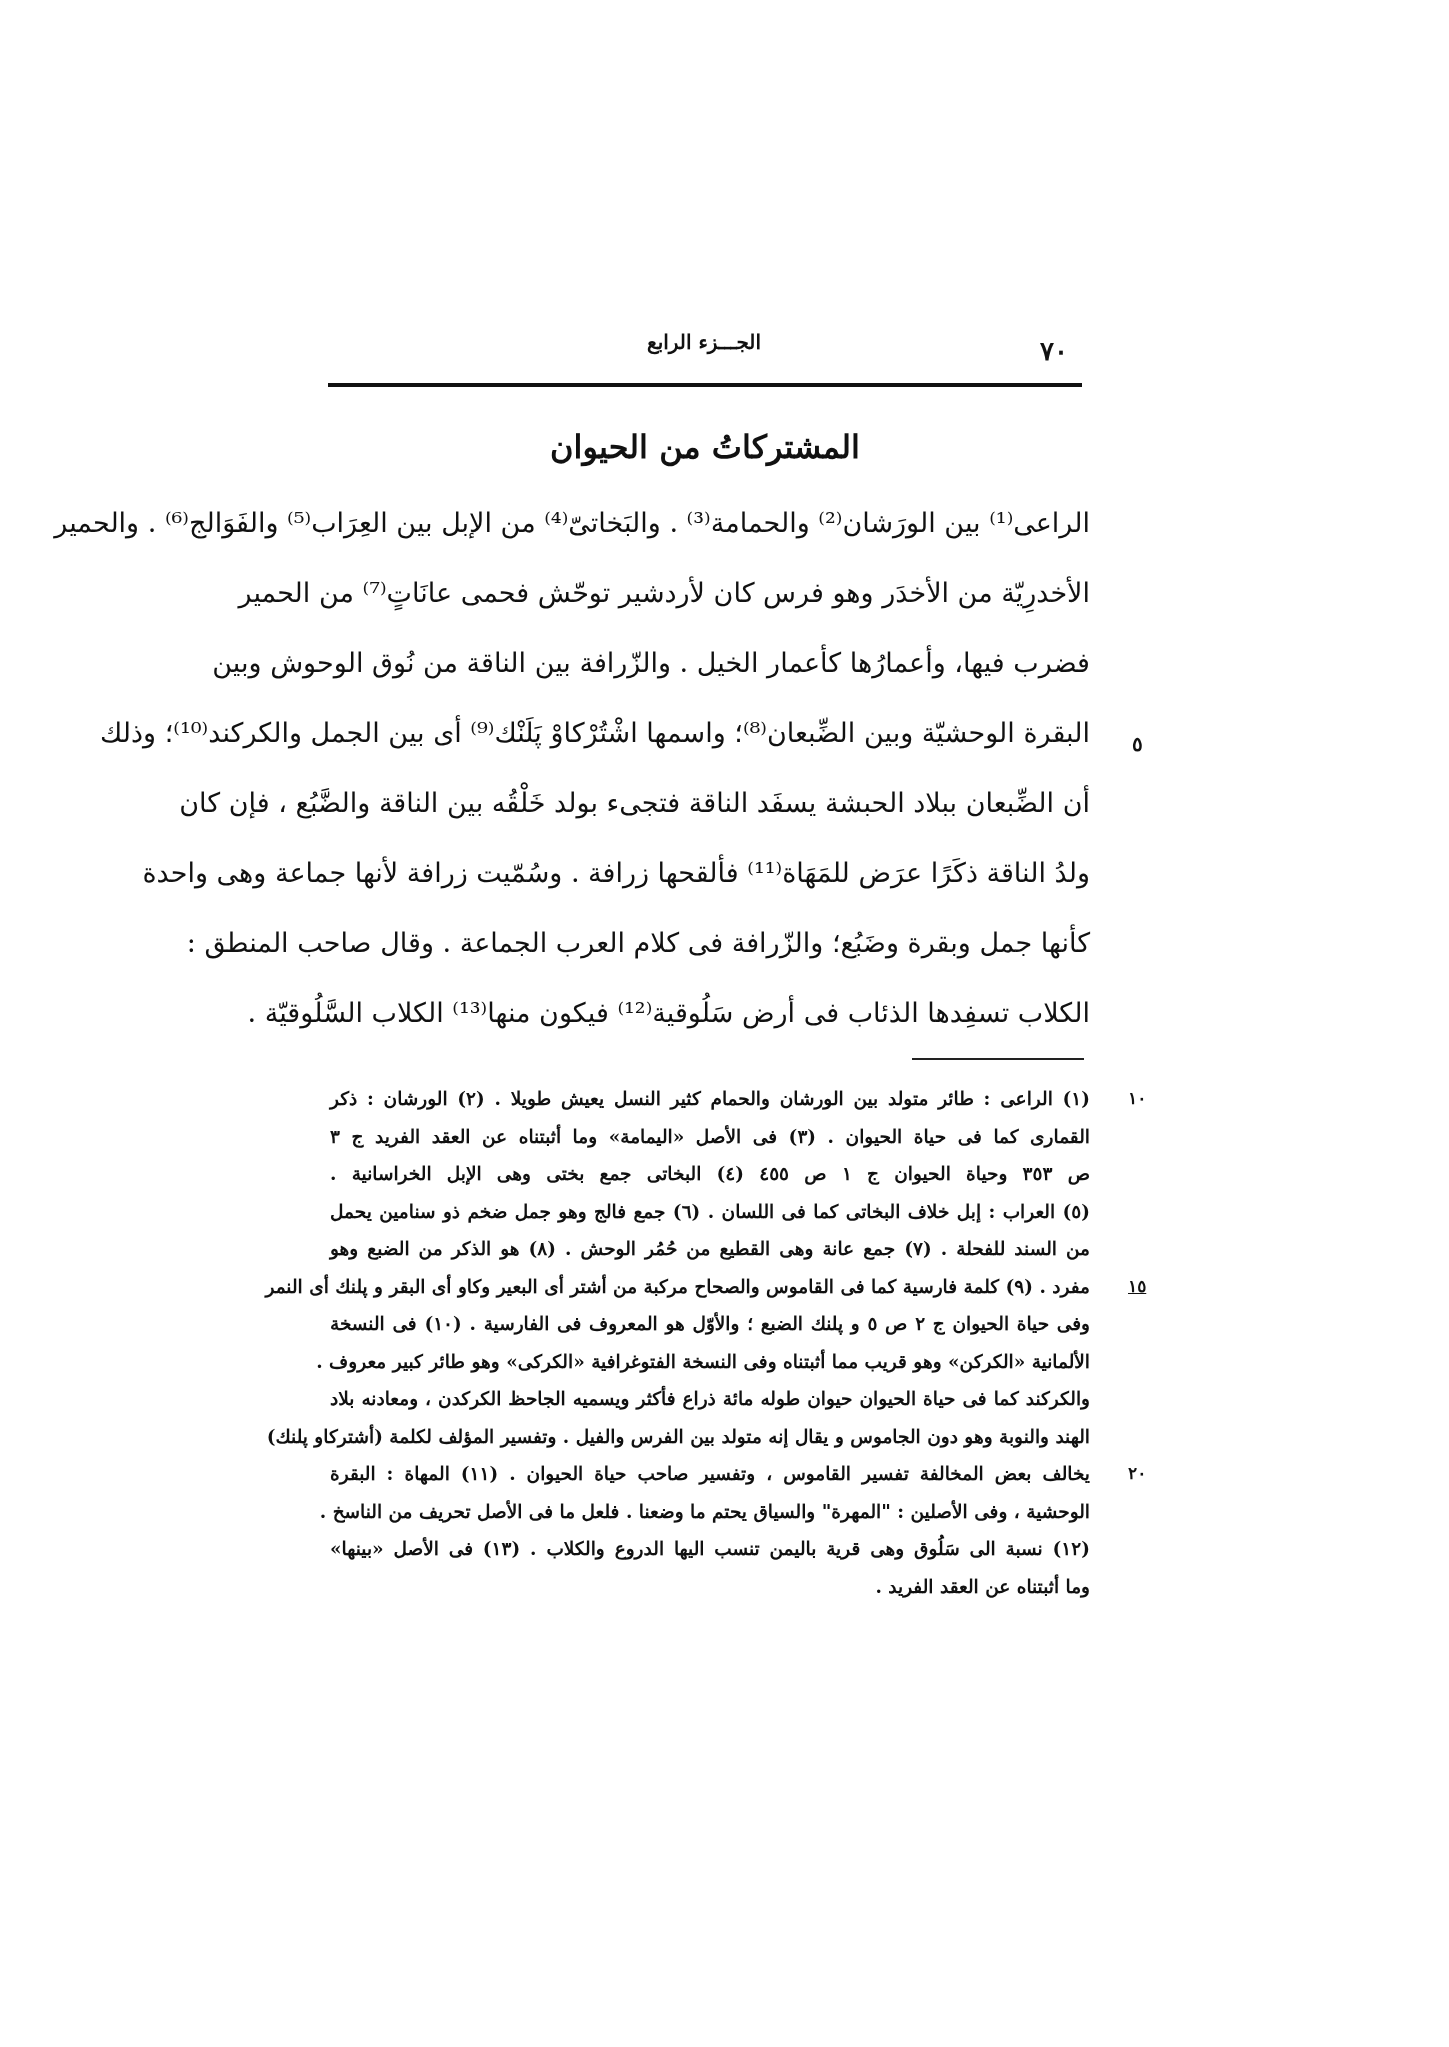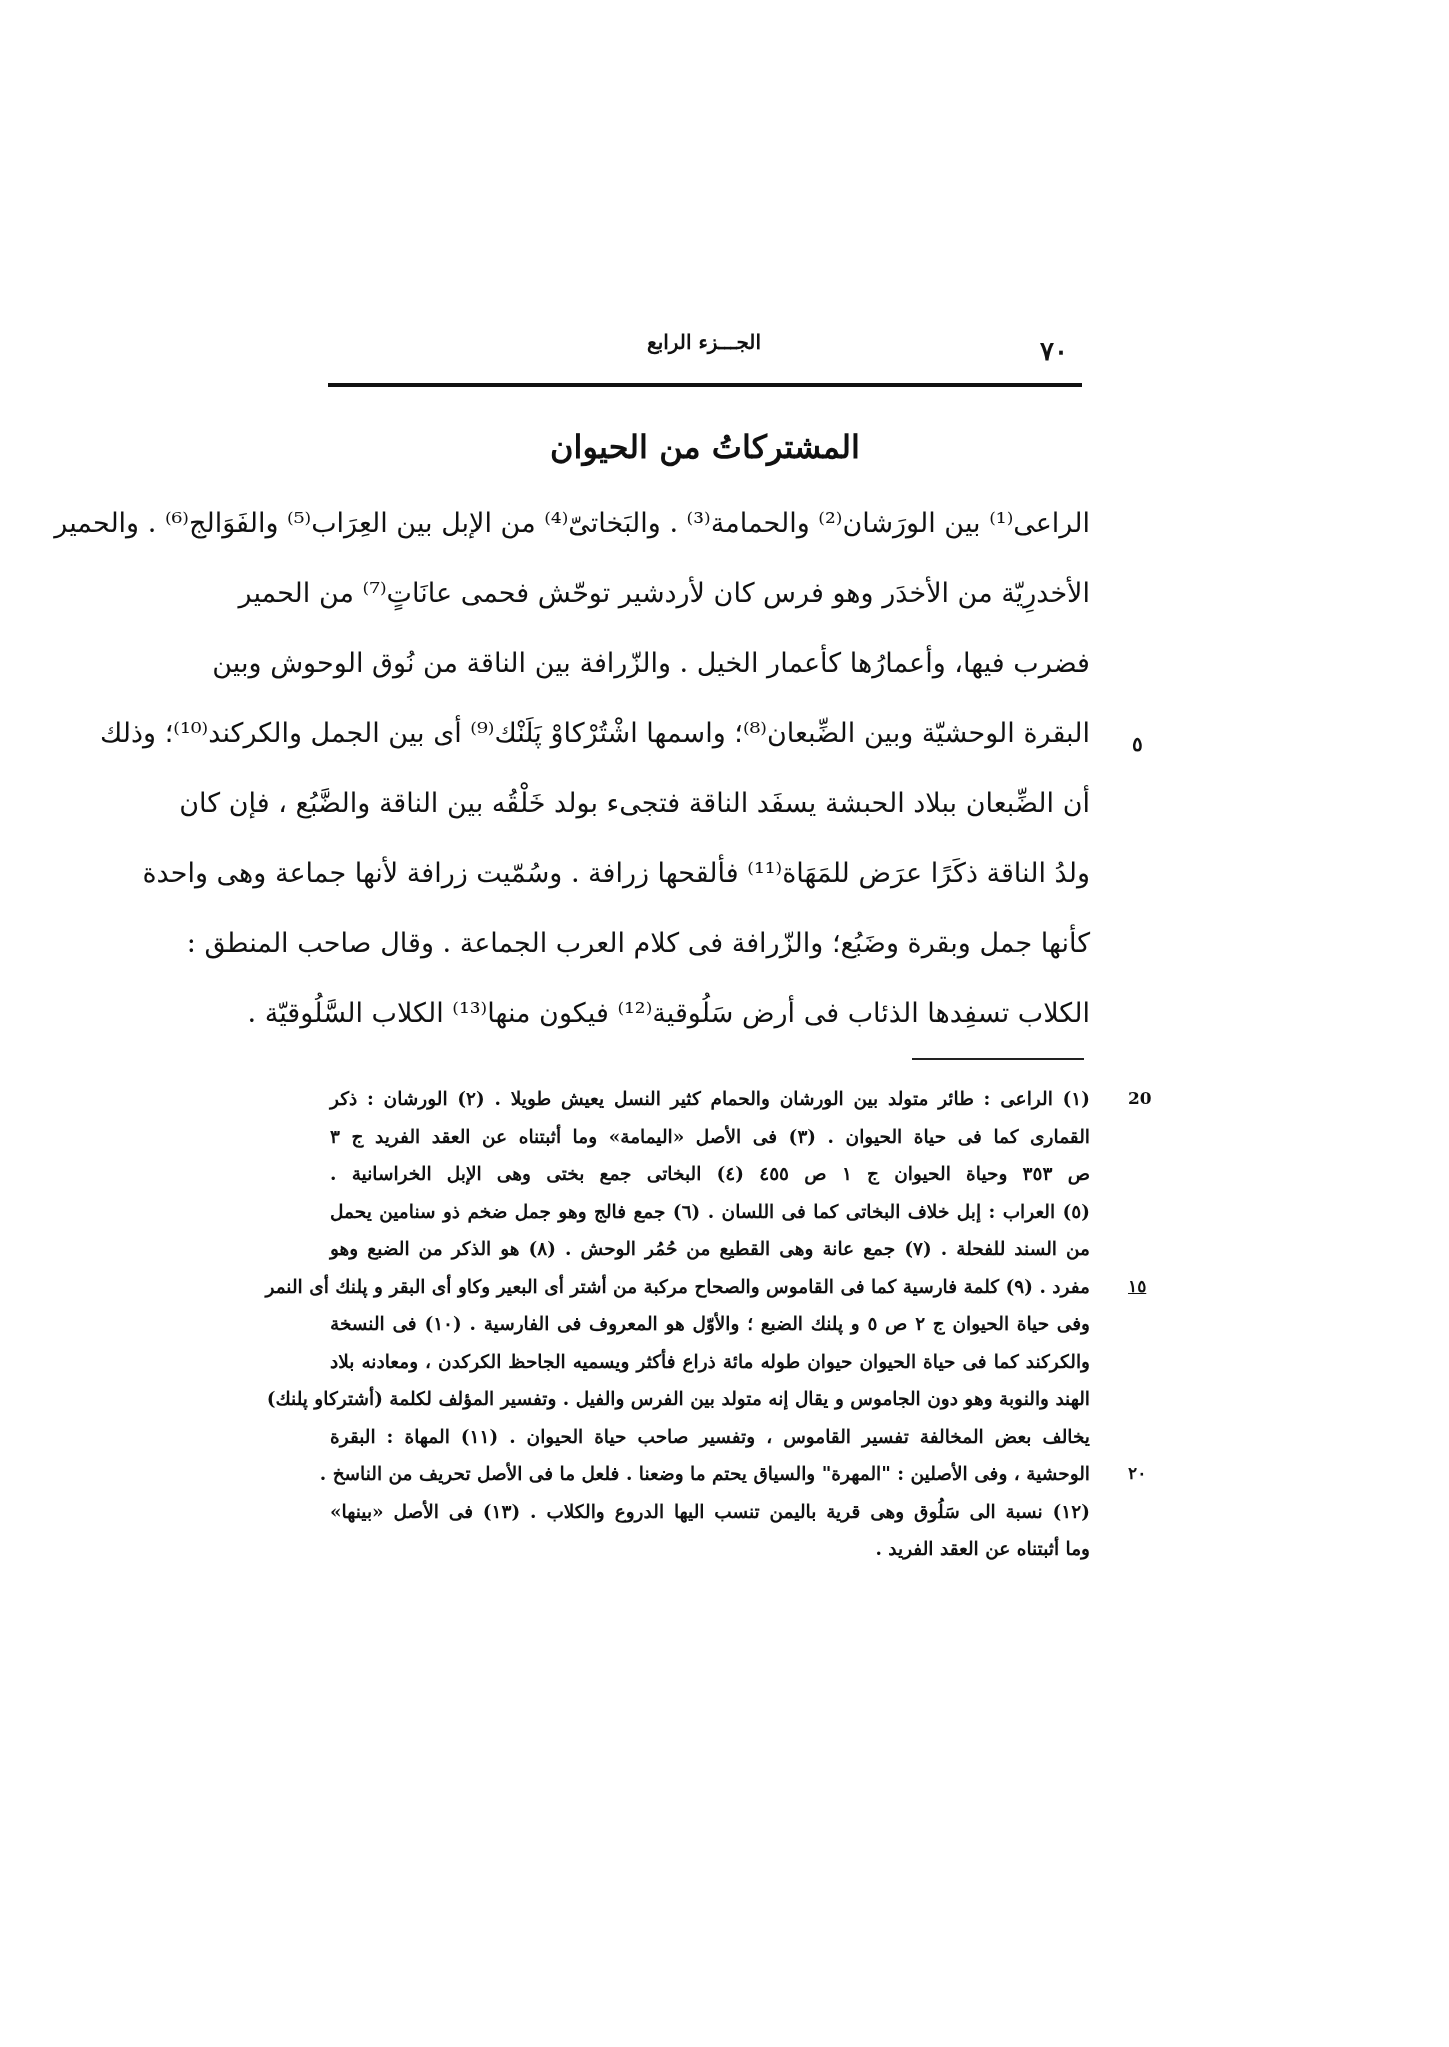--- a/index.html
+++ b/index.html
@@ -83,25 +83,26 @@
   <div class="footnote-rule"></div>
 
   <div class="footnotes">
     <div class="fn-line">(١) الراعى : طائر متولد بين الورشان والحمام كثير النسل يعيش طويلا .    (٢) الورشان : ذكر</div>
     <div class="fn-line">القمارى كما فى حياة الحيوان .          (٣) فى الأصل «اليمامة» وما أثبتناه عن العقد الفريد ج ٣</div>
     <div class="fn-line">ص ٣٥٣ وحياة الحيوان ج ١ ص ٤٥٥          (٤) البخاتى جمع بختى وهى الإبل الخراسانية .</div>
     <div class="fn-line">(٥) العراب : إبل خلاف البخاتى كما فى اللسان .    (٦) جمع فالج وهو جمل ضخم ذو سنامين يحمل</div>
     <div class="fn-line">من السند للفحلة .    (٧) جمع عانة وهى القطيع من حُمُر الوحش .    (٨) هو الذكر من الضبع وهو</div>
     <div class="fn-line">مفرد .    (٩) كلمة فارسية كما فى القاموس والصحاح مركبة من أشتر أى البعير وكاو أى البقر و پلنك أى النمر</div>
     <div class="fn-line">وفى حياة الحيوان ج ٢ ص ٥ و پلنك الضبع ؛ والأوّل هو المعروف فى الفارسية .    (١٠) فى النسخة</div>
+    <div class="fn-line">الألمانية «الكركن» وهو قريب مما أثبتناه وفى النسخة الفتوغرافية «الكركى» وهو طائر كبير معروف .</div>
     <div class="fn-line">والكركند كما فى حياة الحيوان حيوان طوله مائة ذراع فأكثر ويسميه الجاحظ الكركدن ، ومعادنه بلاد</div>
     <div class="fn-line">الهند والنوبة وهو دون الجاموس و يقال إنه متولد بين الفرس والفيل . وتفسير المؤلف لكلمة (أشتركاو پلنك)</div>
     <div class="fn-line">يخالف بعض المخالفة تفسير القاموس ، وتفسير صاحب حياة الحيوان .          (١١) المهاة : البقرة</div>
     <div class="fn-line">الوحشية ، وفى الأصلين : "المهرة" والسياق يحتم ما وضعنا . فلعل ما فى الأصل تحريف من الناسخ .</div>
     <div class="fn-line">(١٢) نسبة الى سَلُوق وهى قرية باليمن تنسب اليها الدروع والكلاب .    (١٣) فى الأصل «بينها»</div>
     <div class="fn-line last">وما أثبتناه عن العقد الفريد .</div>
   </div>
 
-  <span class="line-marker" style="left:1128px; top:1088px; font-size:17px;">20</span>
+  <span class="line-marker" style="left:1128px; top:1088px; font-size:17px;">١٠</span>
   <span class="line-marker" style="left:1128px; top:1276px; font-size:17px;text-decoration:underline;">١٥</span>
   <span class="line-marker" style="left:1128px; top:1463px; font-size:17px;">٢٠</span>
 
 </div>
 
 </body></html>

